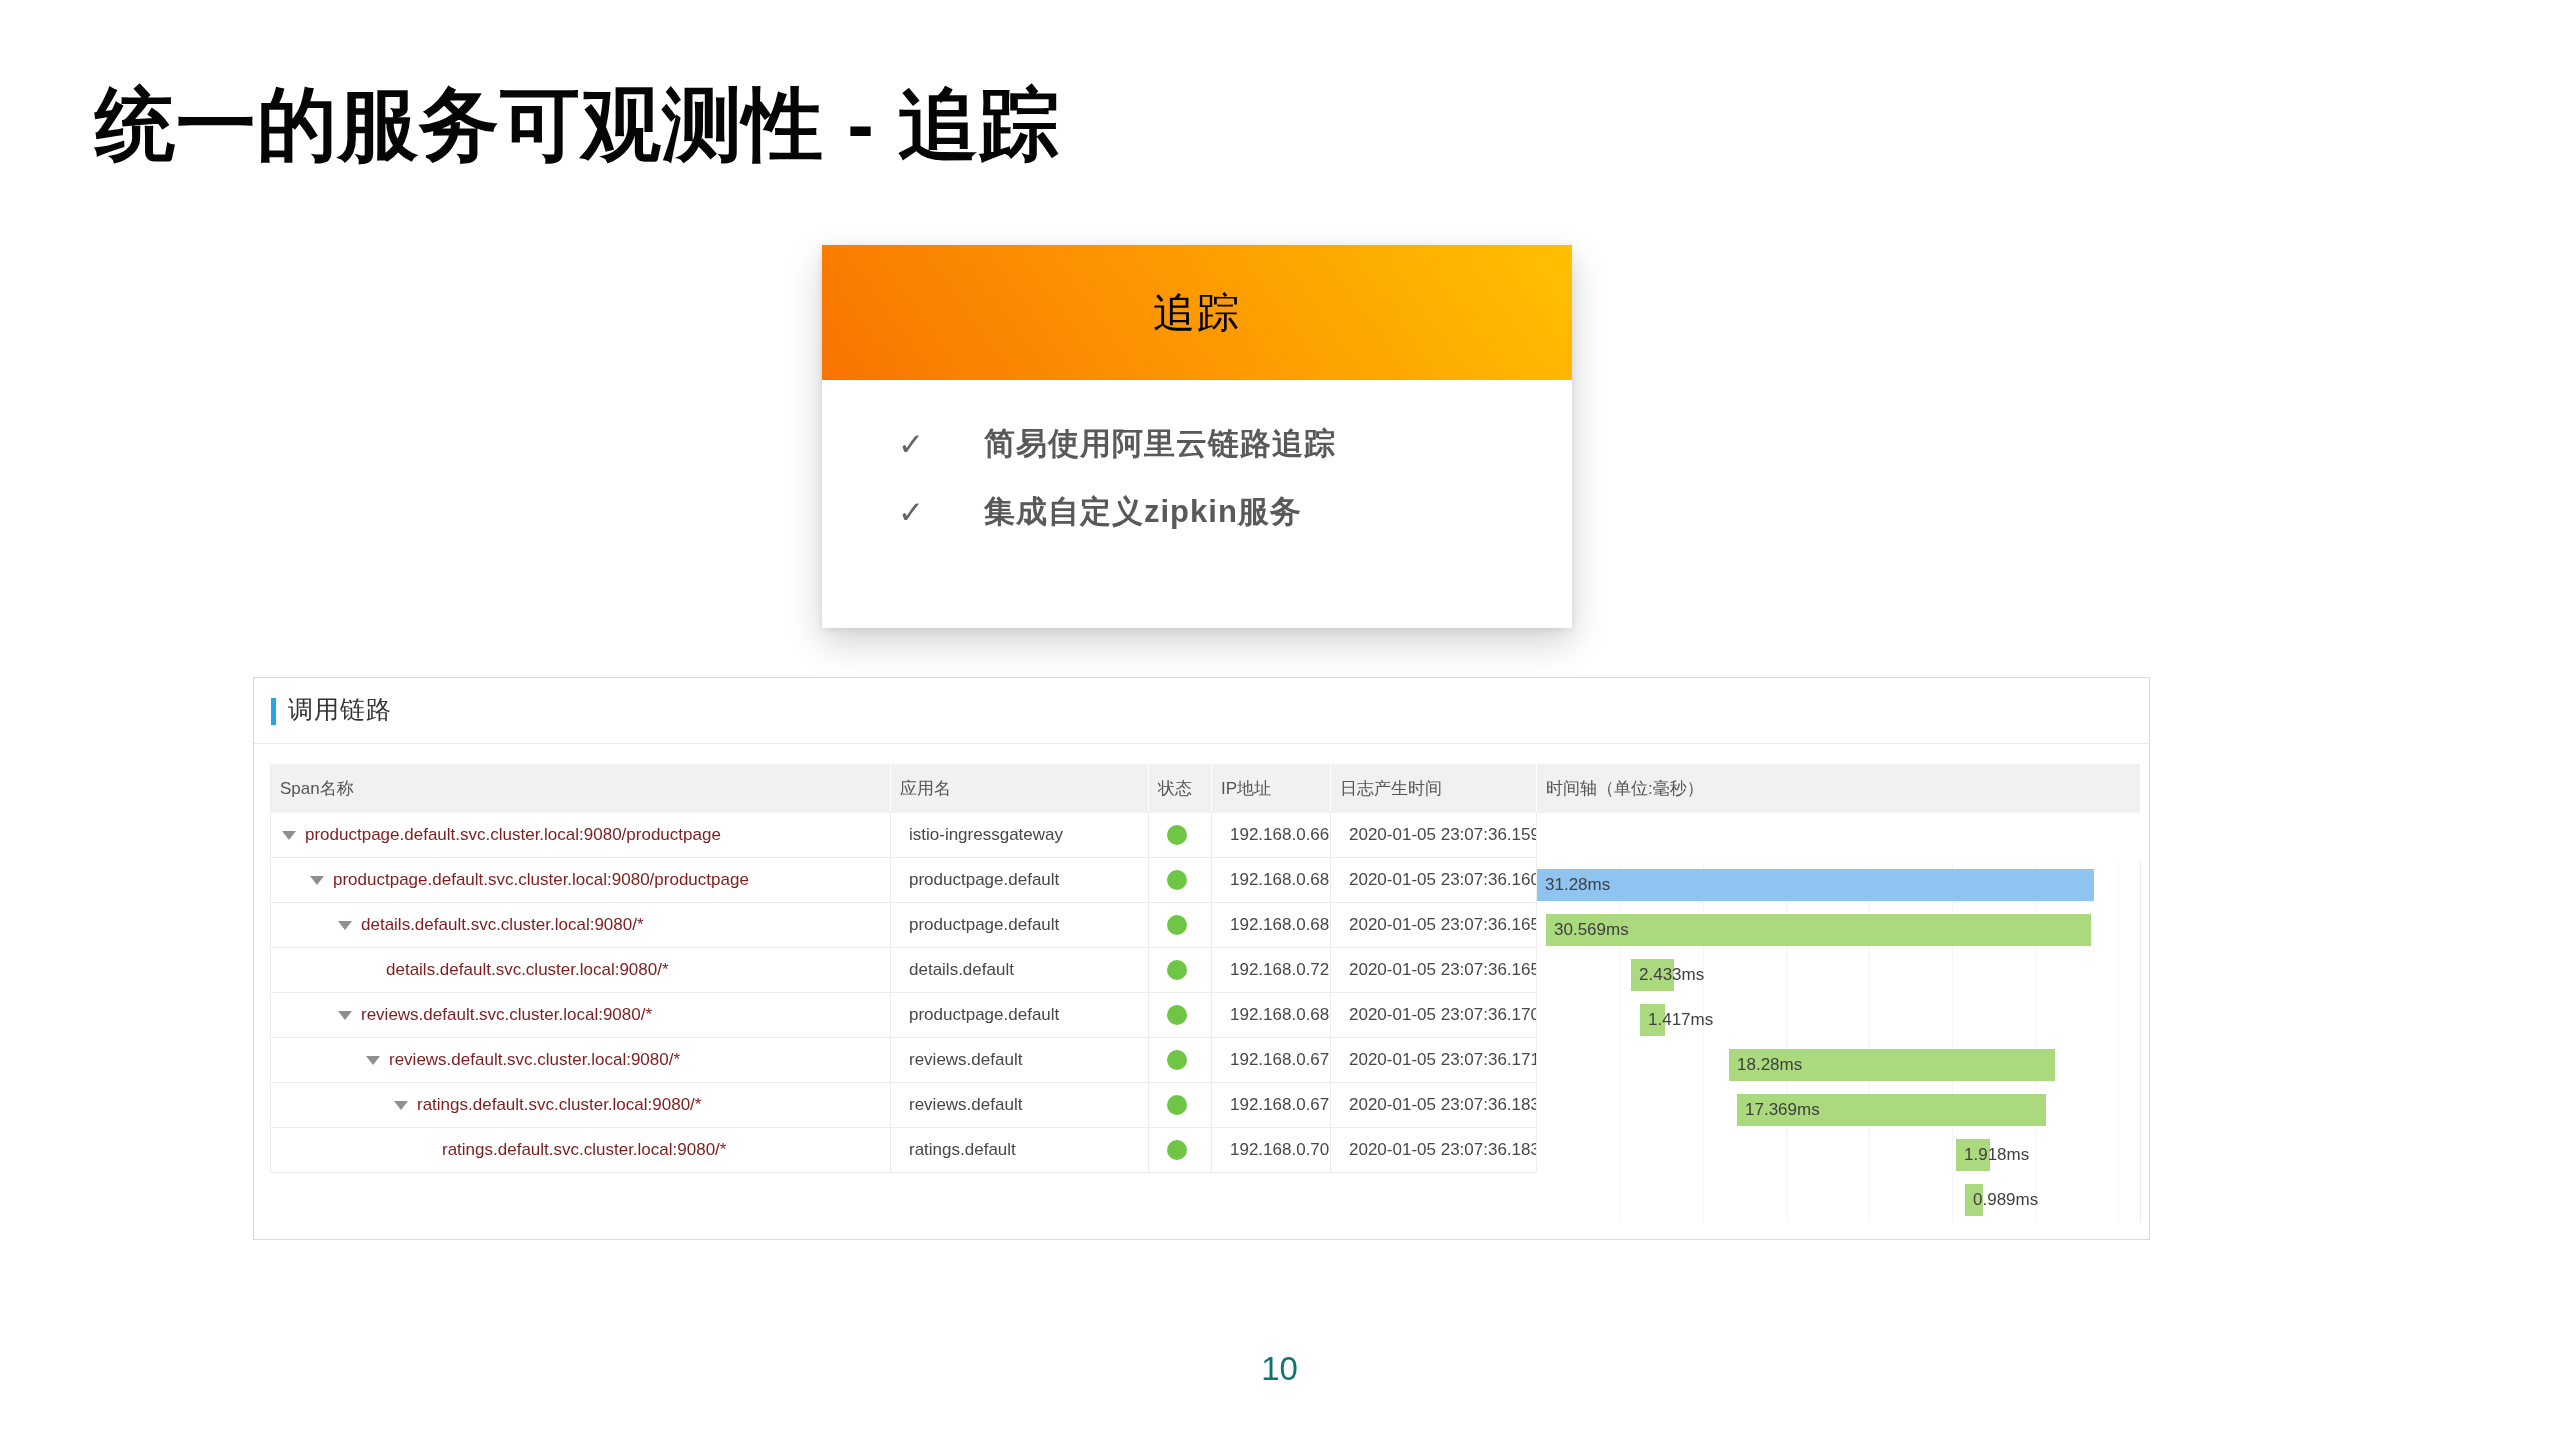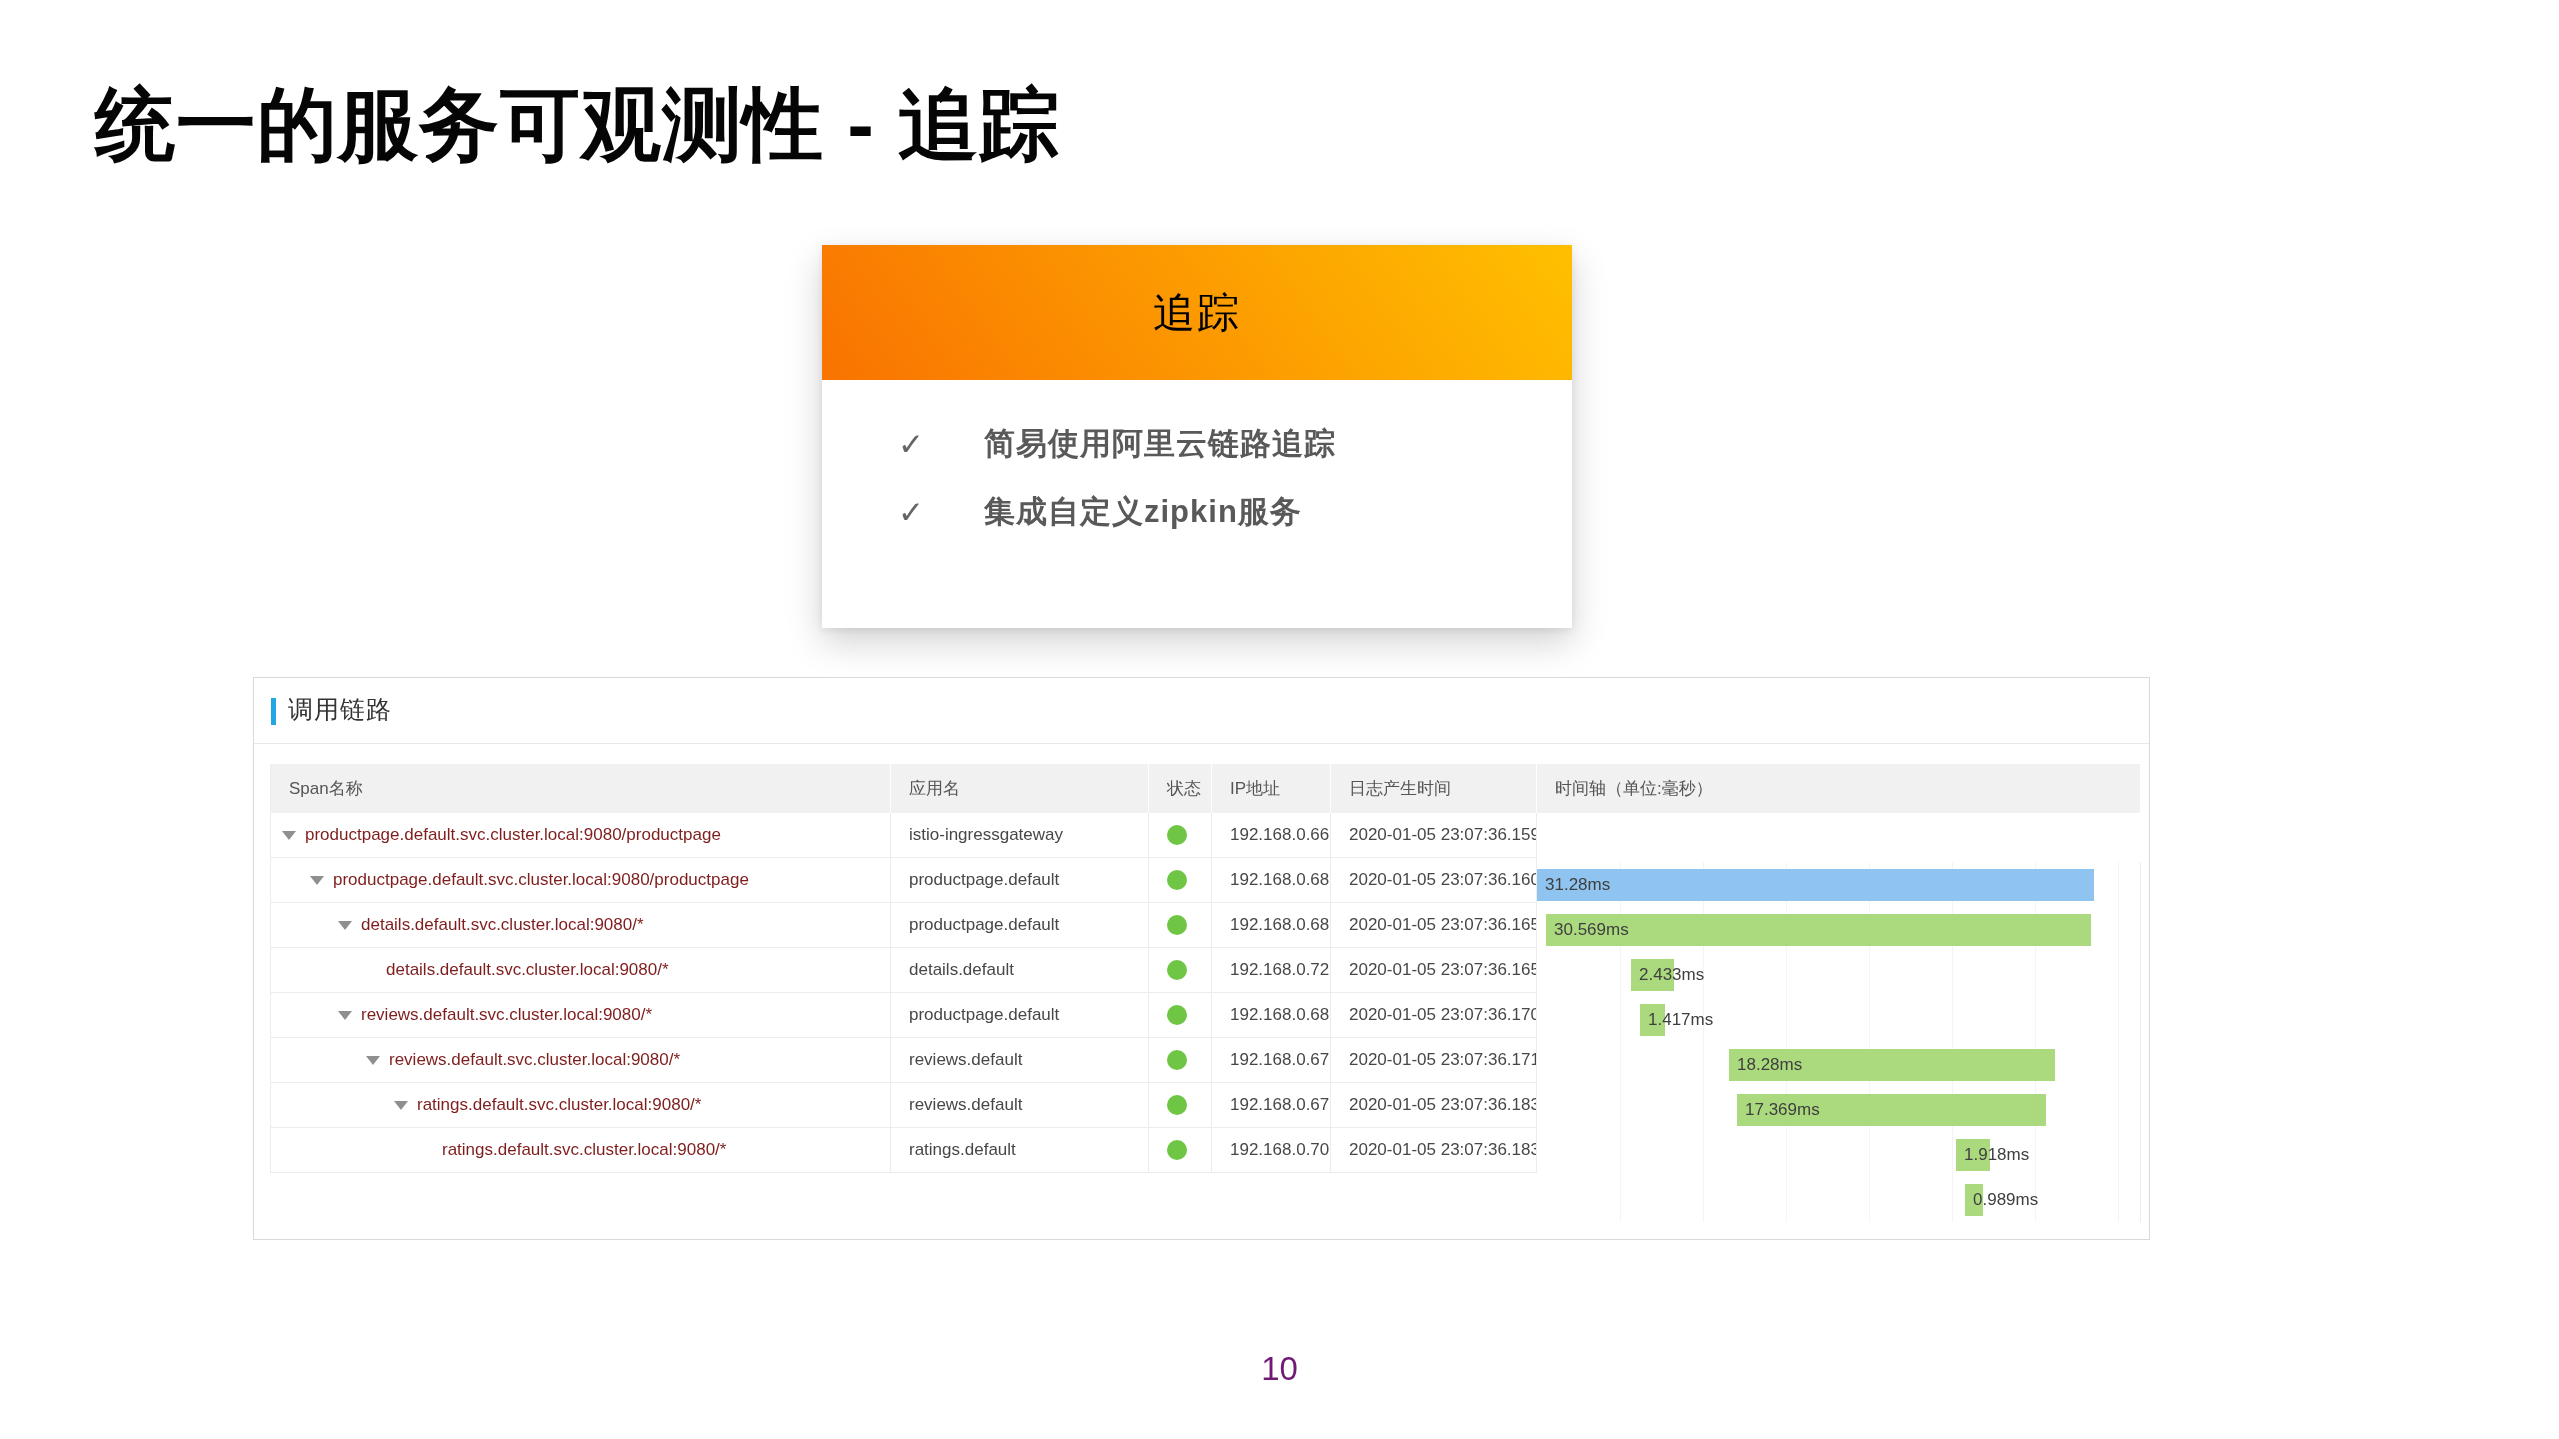--- a/index.html
+++ b/index.html
@@ -53,21 +53,21 @@
   }
   .trace-table{
     position:absolute;left:16px;top:86px;width:1870px;
     border-left:1px solid #ececec;box-sizing:content-box;
   }
   .t-header{
     display:flex;height:49px;background:#f1f1f2;align-items:center;
   }
   .t-header .h-cell{
     height:100%;display:flex;align-items:center;box-sizing:border-box;
-    padding-left:18px;font-size:17px;color:#555;white-space:nowrap;
+    padding-left:9px;font-size:17px;color:#555;white-space:nowrap;
     border-right:1px solid rgba(255,255,255,0.9);
   }
   .t-body{position:relative;}
   .t-row{display:flex;height:45px;}
   .t-cell{
     height:100%;display:flex;align-items:center;box-sizing:border-box;
     border-right:1px solid #ececec;border-bottom:1px solid #ececec;
     font-size:17px;color:#474747;white-space:nowrap;overflow:hidden;
   }
   .t-cell.pad{padding-left:18px;}
@@ -92,21 +92,21 @@
   }
   .trace-bar.root{background:#8fc4f0;}
   .trace-bar.child{background:#abd97e;}
   .bar-label{
     position:absolute;height:32px;line-height:32px;font-size:17px;color:#3f3f3f;
     white-space:nowrap;pointer-events:none;
   }
   
   .page-number{
     position:absolute;left:0;width:100%;top:1350px;text-align:center;
-    font-size:33px;color:#701a75;
+    font-size:33px;color:#0f766e;
   }
 </style>
 </head>
 <body>
 
 <div class="slide-title">统一的服务可观测性 - 追踪</div>
 
 <div class="feature-card">
   <div class="card-header">
     <span class="card-title">追踪</span>

